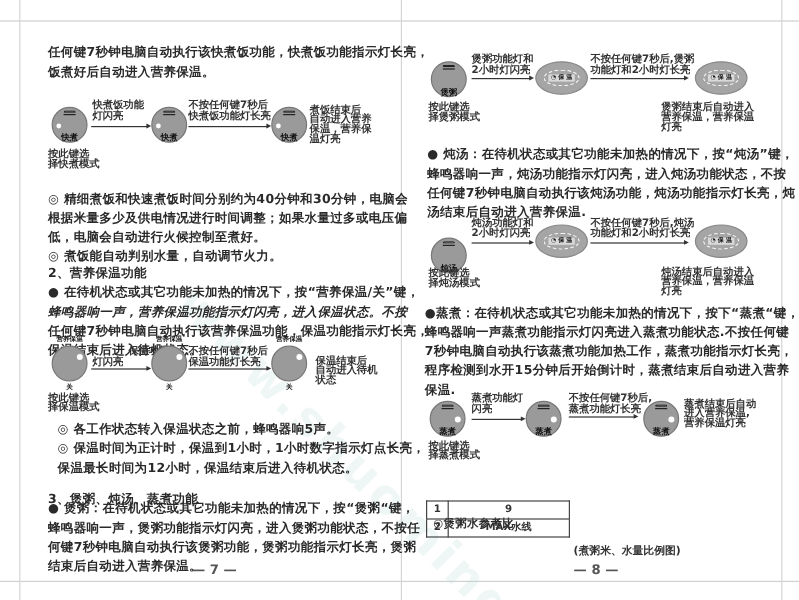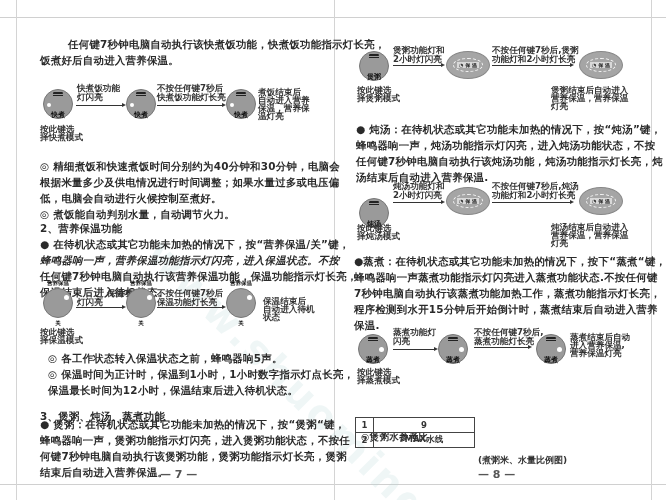--- a/index.html
+++ b/index.html
@@ -40,21 +40,21 @@
 
 <div class="hline" style="top:17px;"></div>
 <div class="hline" style="top:484px;"></div>
 <div class="vline" style="left:16px;"></div>
 <div class="vline" style="left:334px;"></div>
 <div class="vline" style="left:651px;"></div>
 
 <div class="watermark">www.shuomingshu.cn</div>
 
 <div>
-  <div class="para" style="left:40px;top:36px;margin-left:28px;">任何键7秒钟电脑自动执行该快煮饭功能，快煮饭功能指示灯长亮，</div>
+  <div class="para" style="left:40px;top:36px;">任何键7秒钟电脑自动执行该快煮饭功能，快煮饭功能指示灯长亮，</div>
   <div class="para" style="left:40px;top:52px;">饭煮好后自动进入营养保温。</div>
 
   <div>
     <div class="btn-circle" style="left:43px;top:89px;">
       <div class="dot" style="left:3px;right:auto;top:13px;width:4px;height:4px;"></div>
       <div class="glyph"></div>
       <div class="label">快煮</div>
     </div>
     <div class="small" style="left:77px;top:84px;">快煮饭功能</div>
     <div class="small" style="left:77px;top:93px;">灯闪亮</div>

